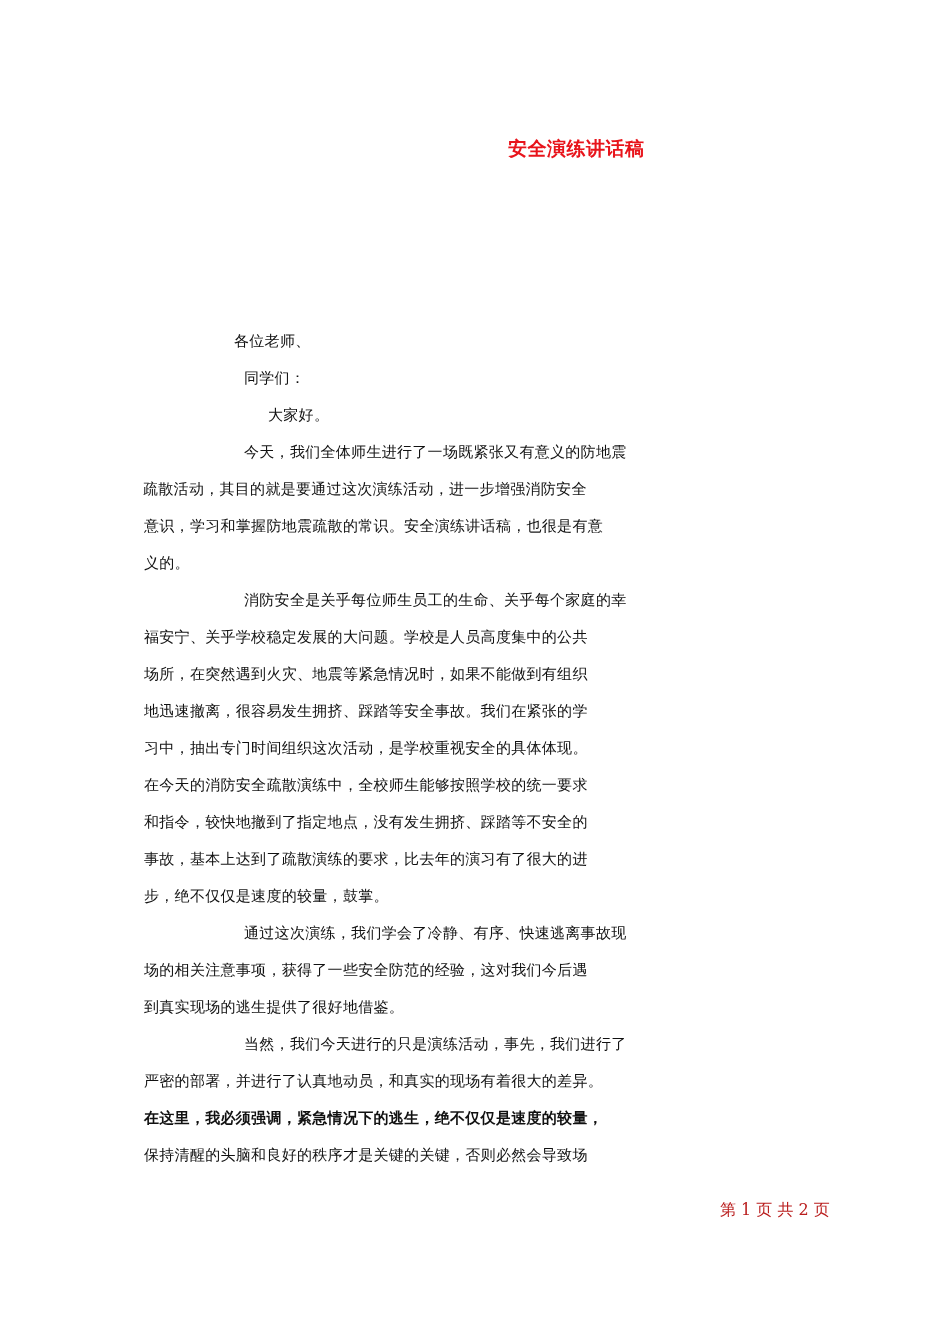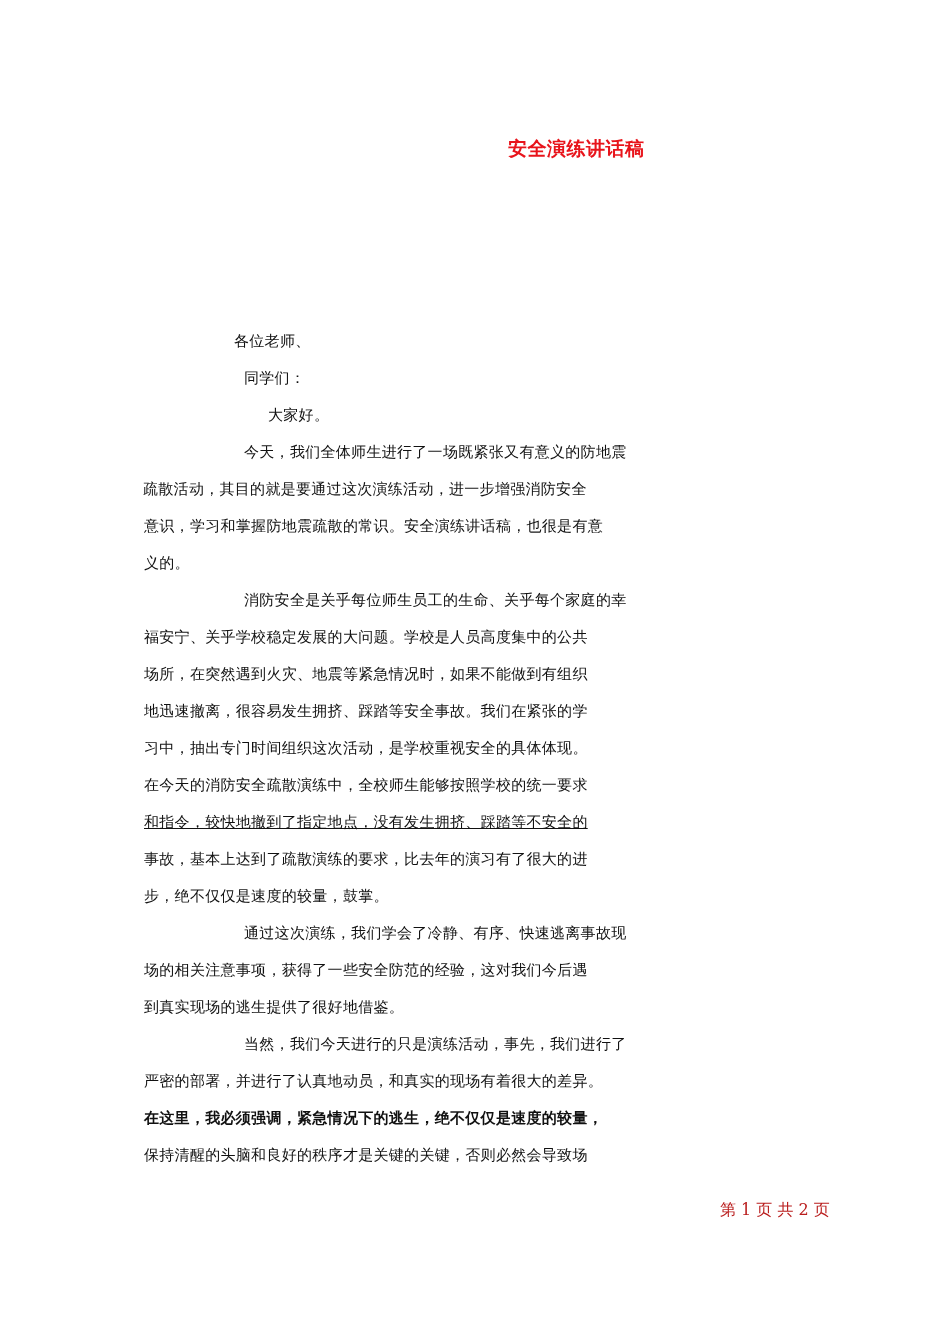--- a/index.html
+++ b/index.html
@@ -25,21 +25,21 @@
     <div class="line" style="left: 244px; top: 434px; width: 564px;">今天，我们全体师生进行了一场既紧张又有意义的防地震</div>
     <div class="line" style="left: 143px; top: 471px; width: 664px;">疏散活动，其目的就是要通过这次演练活动，进一步增强消防安全</div>
     <div class="line" style="left: 144px; top: 508px; width: 664px;">意识，学习和掌握防地震疏散的常识。安全演练讲话稿，也很是有意</div>
     <div class="line" style="left: 144px; top: 545px; width: 664px;">义的。</div>
     <div class="line" style="left: 244px; top: 582px; width: 564px;">消防安全是关乎每位师生员工的生命、关乎每个家庭的幸</div>
     <div class="line" style="left: 144px; top: 619px; width: 664px;">福安宁、关乎学校稳定发展的大问题。学校是人员高度集中的公共</div>
     <div class="line" style="left: 144px; top: 656px; width: 664px;">场所，在突然遇到火灾、地震等紧急情况时，如果不能做到有组织</div>
     <div class="line" style="left: 144px; top: 693px; width: 664px;">地迅速撤离，很容易发生拥挤、踩踏等安全事故。我们在紧张的学</div>
     <div class="line" style="left: 144px; top: 730px; width: 664px;">习中，抽出专门时间组织这次活动，是学校重视安全的具体体现。</div>
     <div class="line" style="left: 144px; top: 767px; width: 664px;">在今天的消防安全疏散演练中，全校师生能够按照学校的统一要求</div>
-    <div class="line" style="left: 144px; top: 804px; width: 664px; text-decoration: underline;">和指令，较快地撤到了指定地点，没有发生拥挤、踩踏等不安全的</div>
+    <div class="line" style="left: 144px; top: 804px; width: 664px;">和指令，较快地撤到了指定地点，没有发生拥挤、踩踏等不安全的</div>
     <div class="line" style="left: 144px; top: 841px; width: 664px;">事故，基本上达到了疏散演练的要求，比去年的演习有了很大的进</div>
     <div class="line" style="left: 144px; top: 878px; width: 664px;">步，绝不仅仅是速度的较量，鼓掌。</div>
     <div class="line" style="left: 244px; top: 915px; width: 564px;">通过这次演练，我们学会了冷静、有序、快速逃离事故现</div>
     <div class="line" style="left: 144px; top: 952px; width: 664px;">场的相关注意事项，获得了一些安全防范的经验，这对我们今后遇</div>
     <div class="line" style="left: 144px; top: 989px; width: 664px;">到真实现场的逃生提供了很好地借鉴。</div>
     <div class="line" style="left: 244px; top: 1026px; width: 564px;">当然，我们今天进行的只是演练活动，事先，我们进行了</div>
     <div class="line" style="left: 144px; top: 1063px; width: 664px;">严密的部署，并进行了认真地动员，和真实的现场有着很大的差异。</div>
     <div class="line" style="left: 144px; top: 1100px; width: 664px; font-weight: bold;">在这里，我必须强调，紧急情况下的逃生，绝不仅仅是速度的较量，</div>
     <div class="line" style="left: 144px; top: 1137px; width: 664px;">保持清醒的头脑和良好的秩序才是关键的关键，否则必然会导致场</div>
   </div>

